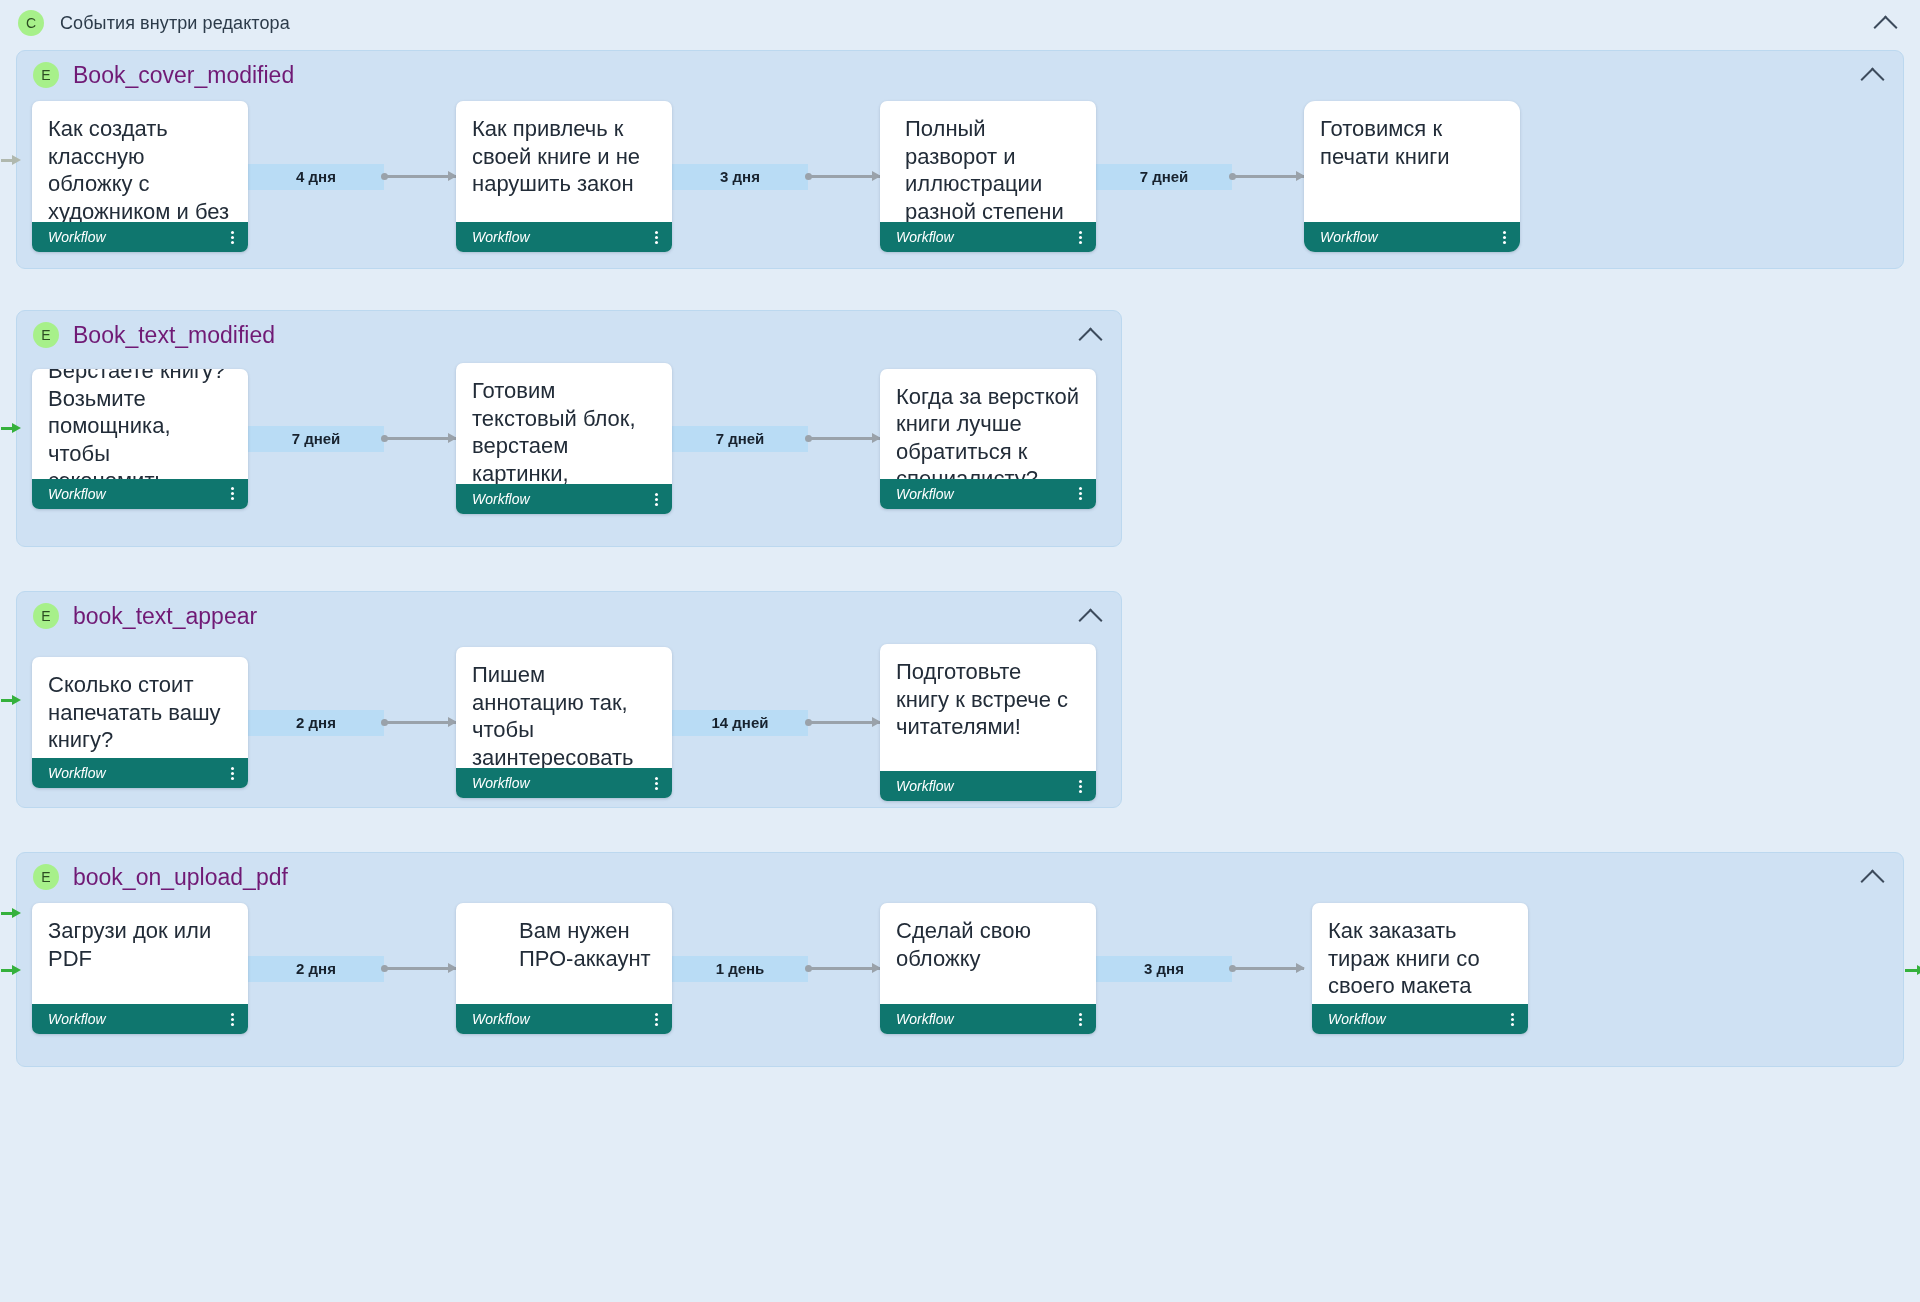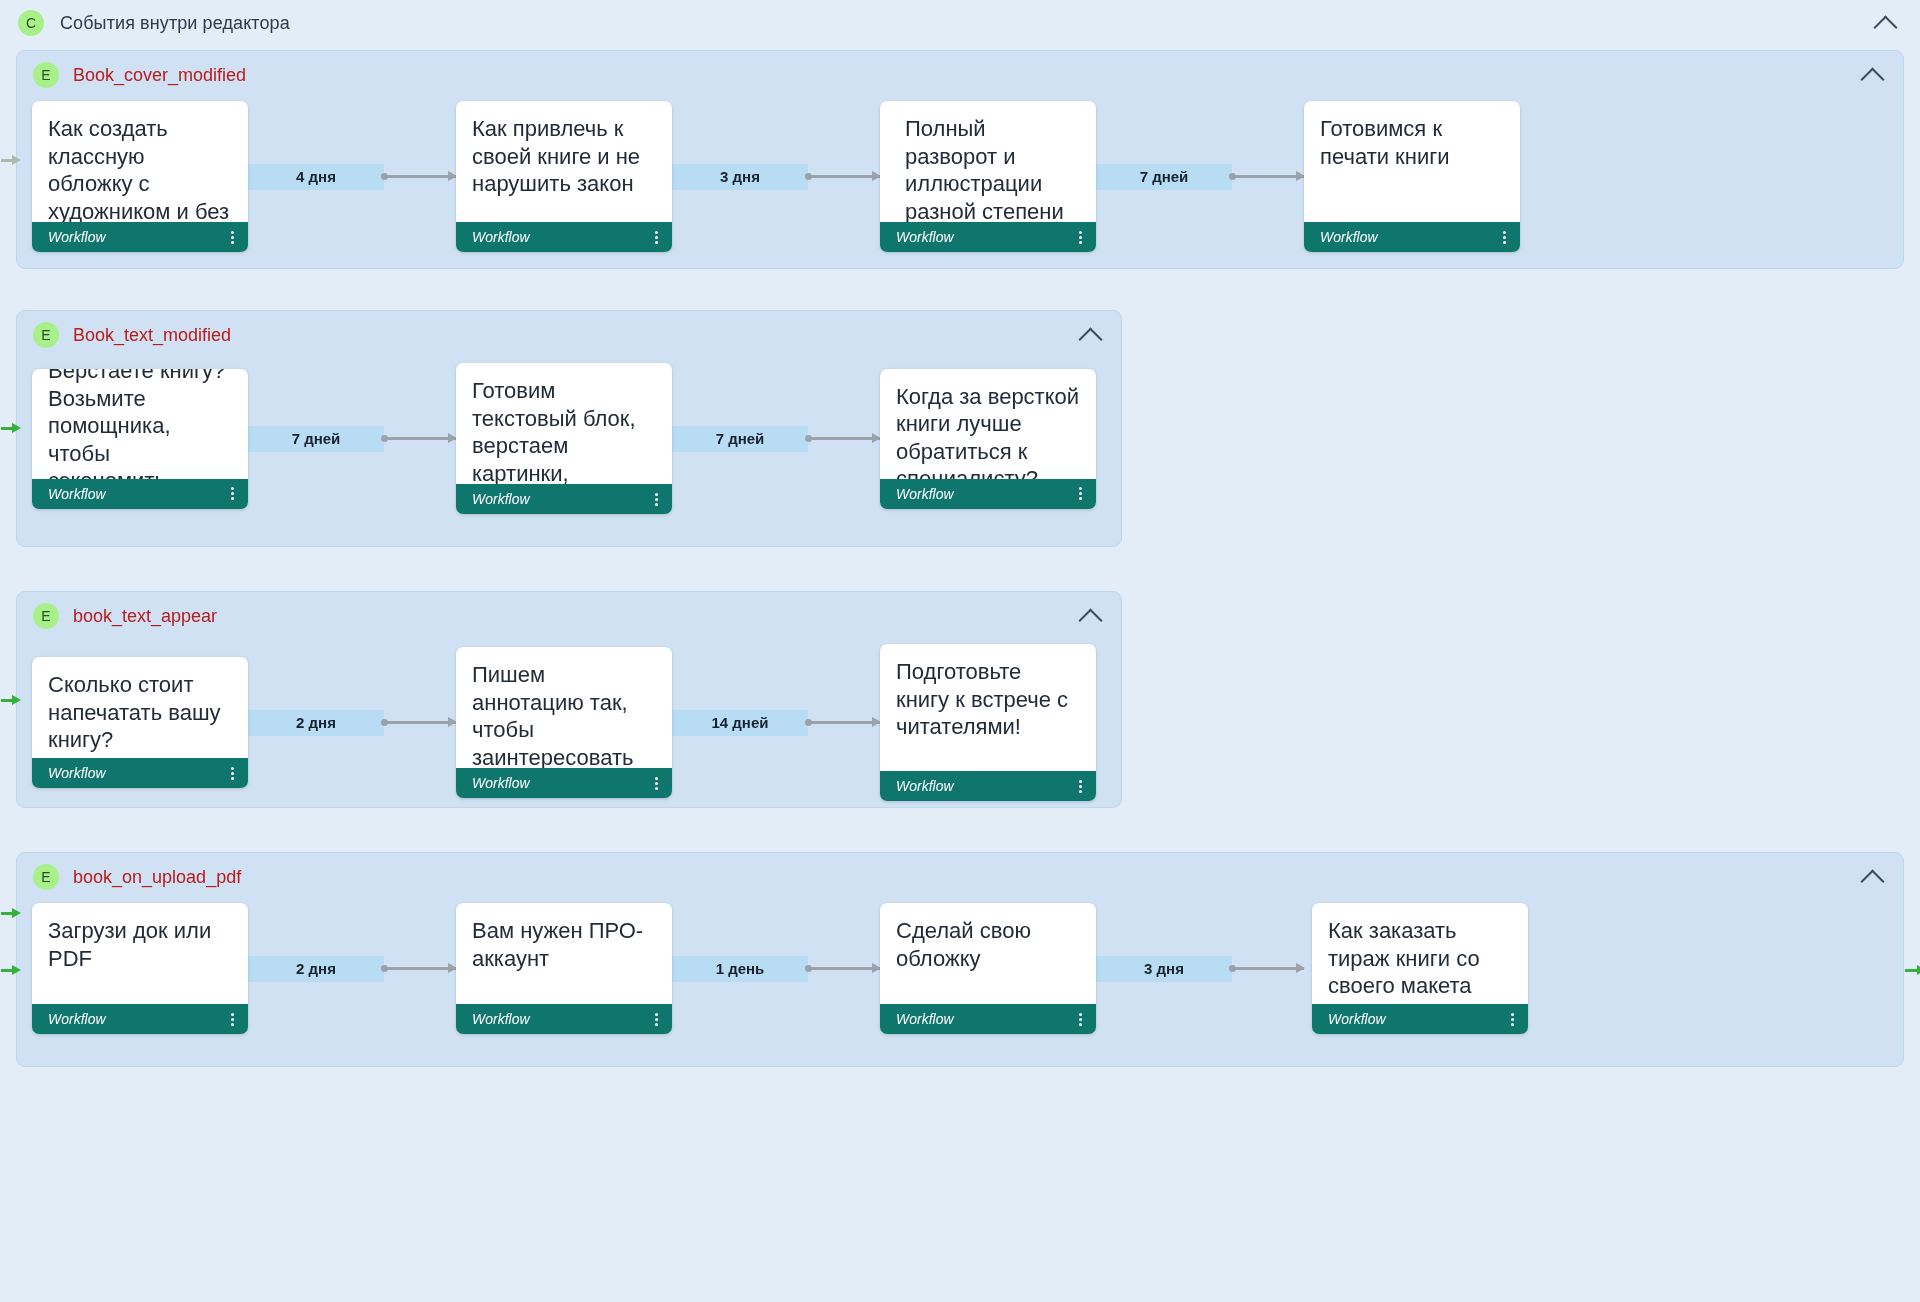--- a/index.html
+++ b/index.html
@@ -77,22 +77,22 @@
   }
   .group-header {
     display: flex;
     align-items: center;
     padding-left: 16px;
     height: 48px;
     position: relative;
   }
   .group-title {
     margin-left: 14px;
-    font-size: 18px;
-    color: #b91c1c;
+    font-size: 23px;
+    color: #701a75;
   }
   .group-chevron {
     position: absolute;
     right: 14px;
     top: 9px;
   }
 
   
   .flow {
     position: absolute;
@@ -302,21 +302,21 @@
             <i></i>
             <i></i>
           </span>
       </div>
     </div>
     <div class="conn">
       <span class="lead dot" style="width:36px;"></span>
       <span class="lead arrow" style="width:36px;"></span>
       <span class="delay" style="order:-1;">7 дней</span>
     </div>
-    <div class="node" style="height:151px;">
+    <div class="node" style="height:151px;border-radius:11px;">
       <div class="node-body">Готовимся к печати книги</div>
       <div class="node-footer">
         <span>Workflow</span>
         <span class="kebab">
             <i></i>
             <i></i>
             <i></i>
           </span>
       </div>
     </div>
@@ -471,21 +471,21 @@
             <i></i>
             <i></i>
           </span>
       </div>
     </div>
     <div class="conn">
       <span class="lead dot" style="width:36px;"></span>
       <span class="lead arrow" style="width:36px;"></span>
       <span class="delay" style="order:-1;">2 дня</span>
     </div>
-    <div class="node" style="height:131px;">
+    <div class="node" style="height:131px;padding-left:47px;">
       <div class="node-body">Вам нужен ПРО-аккаунт</div>
       <div class="node-footer">
         <span>Workflow</span>
         <span class="kebab">
             <i></i>
             <i></i>
             <i></i>
           </span>
       </div>
     </div>

